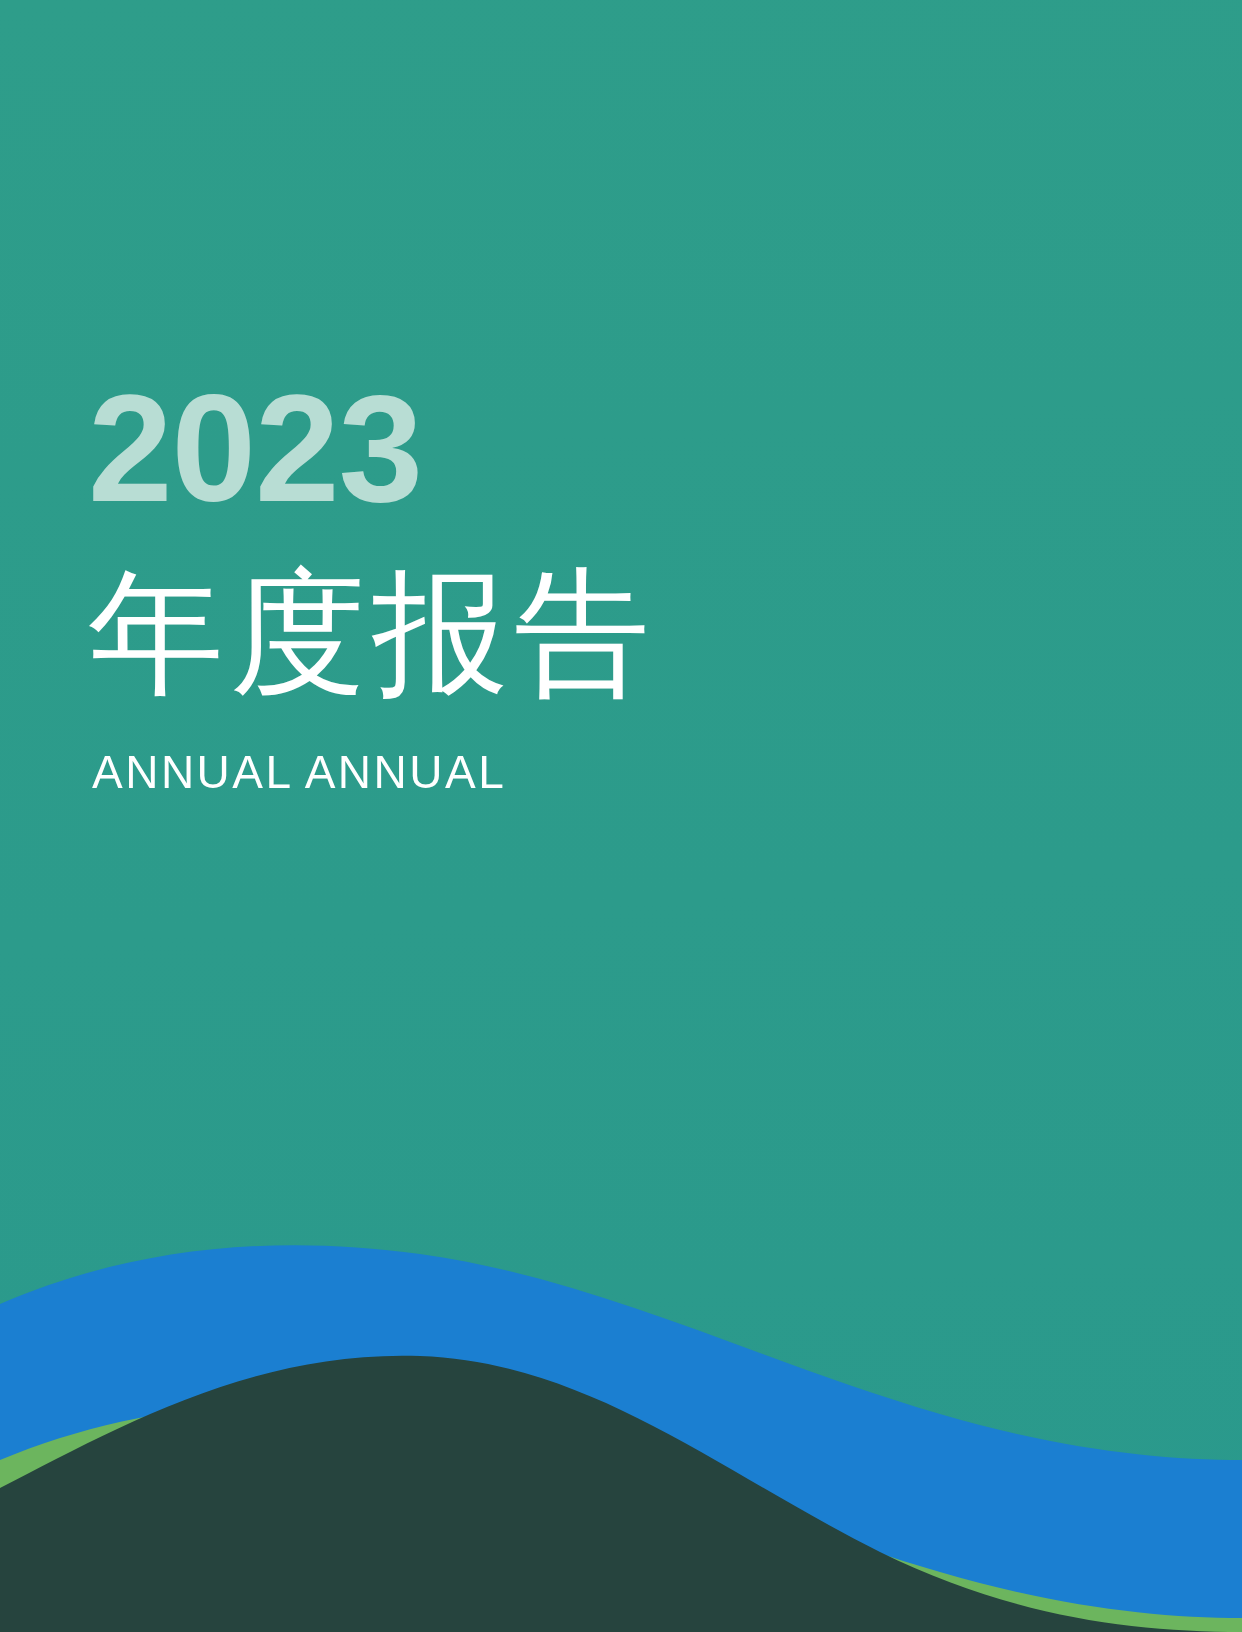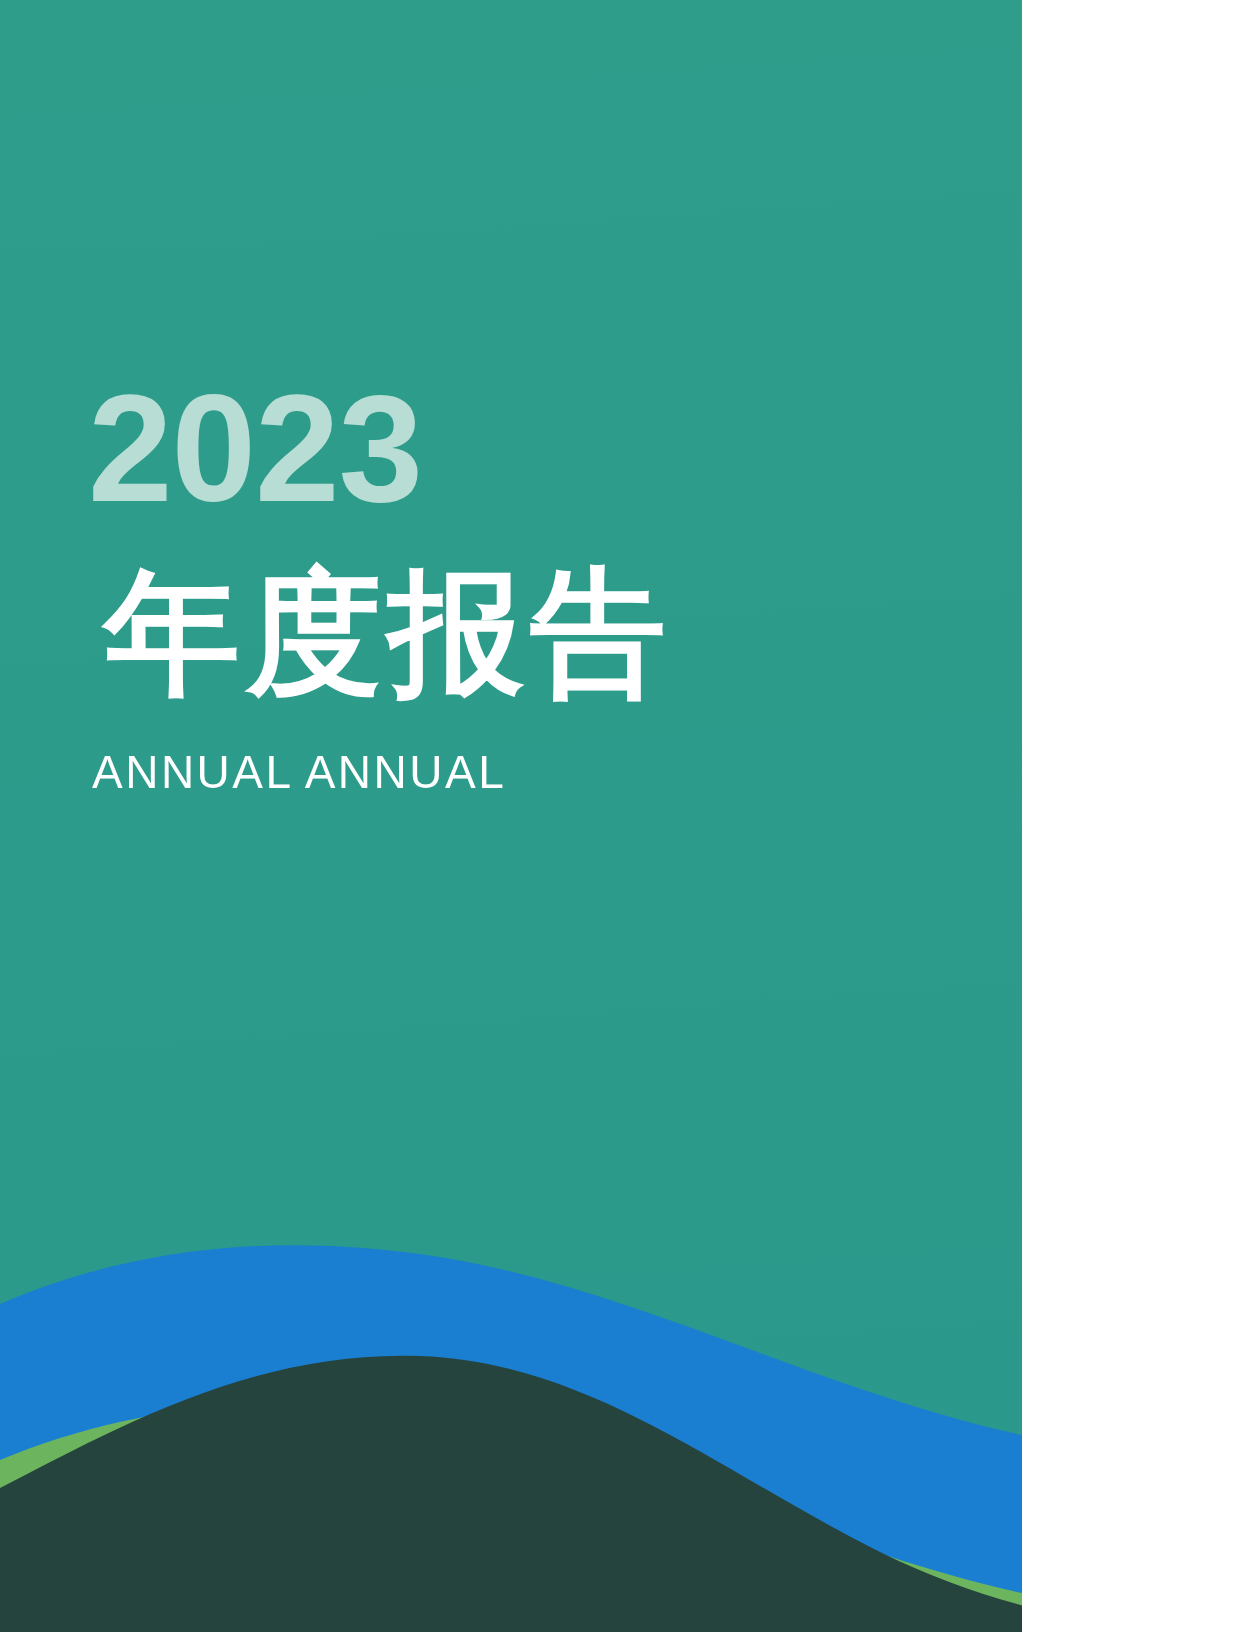--- a/index.html
+++ b/index.html
@@ -3,21 +3,21 @@
 <meta charset="utf-8">
 <title>Annual Report Cover</title>
 <style>
   html, body {
     margin: 0;
     padding: 0;
     background: #ffffff;
   }
   #cover {
     position: relative;
-    width: 1022px;
+    width: 1242px;
     height: 1632px;
     overflow: hidden;
     font-family: "Liberation Sans", "DejaVu Sans", sans-serif;
     background: #2C9C8B;
   }
   
   .bg-plate {
     position: absolute;
     inset: 0;
     background: linear-gradient(176deg, #2E9D8A 0%, #2C9B8B 55%, #2A998C 100%);
@@ -48,25 +48,25 @@
     line-height: 1.0;
     font-weight: 700;
     letter-spacing: -1px;
     color: #B8DDD4;
     margin: 0;
     padding: 0;
     white-space: nowrap;
   }
   .title-cn {
     display: block;
-    margin: 38px 0 0 16px;
+    margin: 38px 0 0 0;
     padding: 0;
     font-size: 136px;
     line-height: 1.05;
-    font-weight: 700;
+    font-weight: 400;
     letter-spacing: 6px;
     color: #FFFFFF;
     white-space: nowrap;
   }
   .subtitle-en {
     display: block;
     margin: 42px 0 0 4px;
     padding: 0;
     font-size: 46px;
     line-height: 1.1;

